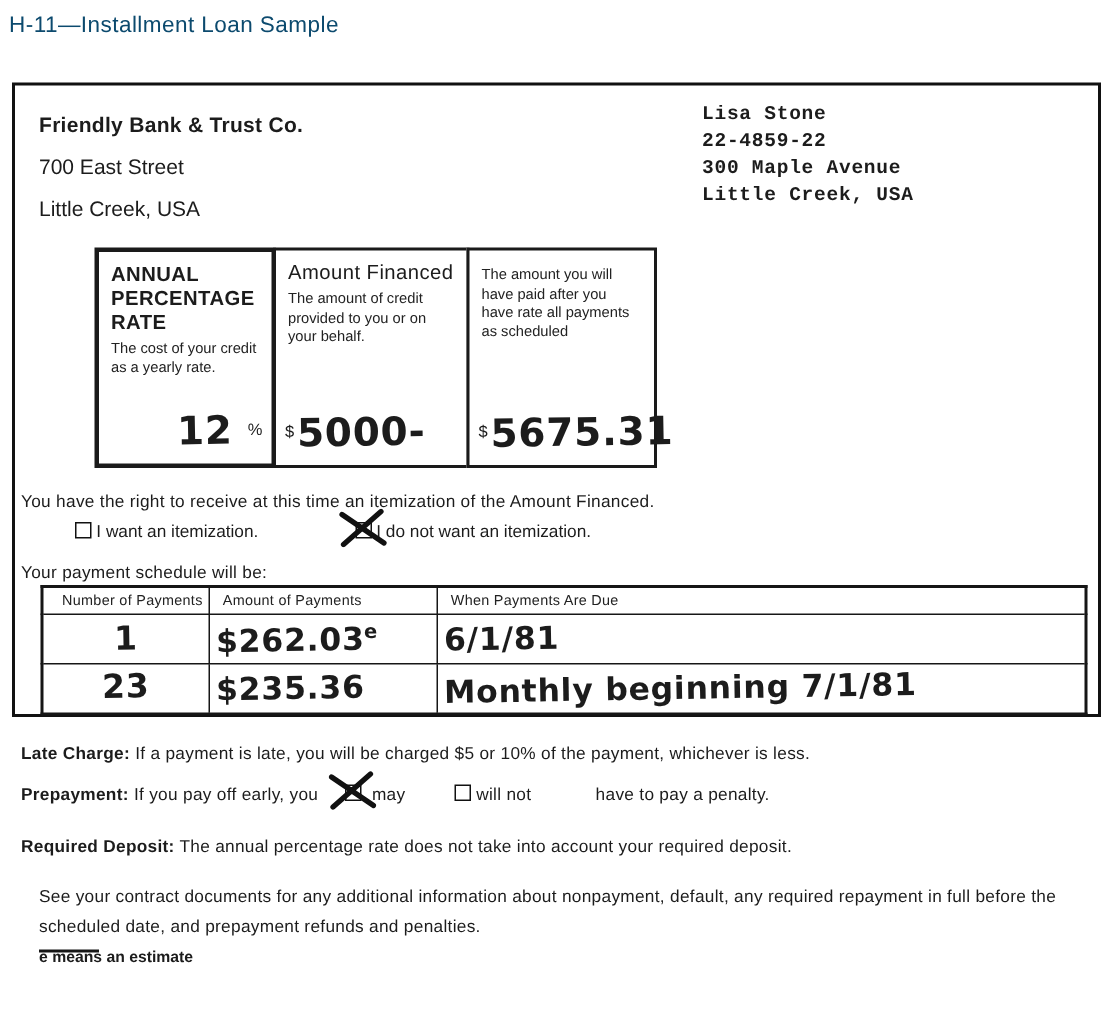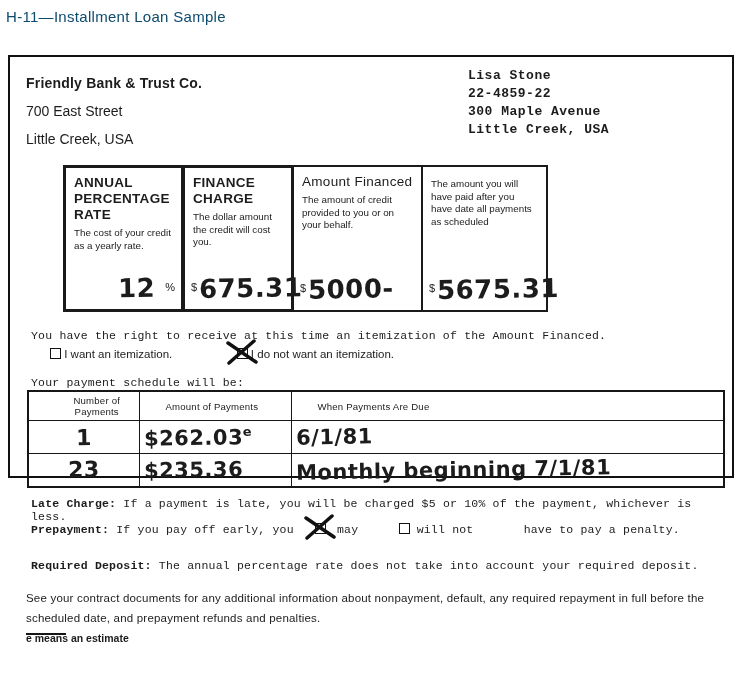--- a/index.html
+++ b/index.html
@@ -53,32 +53,32 @@
     display:inline-block; width:11px; height:11px;
     border:1.6px solid #111; vertical-align:-1px; position:relative;
     background:#fff;
   }
   .xmark {
     position:absolute; left:-11px; top:-9px; width:32px; height:26px;
     pointer-events:none;
   }
   .xmark svg { display:block; }
   
-  .bodyline { position:absolute; left:21px; font-size:11.5px; letter-spacing:.2px;font-family:Liberation Mono, monospace; }
+  .bodyline { position:absolute; left:4px; font-size:11.5px; letter-spacing:.2px; }
   .bold-label { font-weight:bold; }
   .options-line { position:absolute; left:40px; font-size:11.5px; }
   .opt-gap1 { display:inline-block; width:58px; }
   
   .sched-table {
     position:absolute; top:333px; left:17px; width:698px;
     border:2px solid #161616; border-collapse:collapse;
   }
   .sched-table th {
     border:1.6px solid #161616; font-size:9.6px; font-weight:normal;
-    text-align:left; padding:3px 0 3px 26px; letter-spacing:.2px; color:#222;
+    text-align:left; padding:3px 0 3px 9px; letter-spacing:.2px; color:#222;
   }
   .sched-table td {
     border:1.9px solid #161616; height:33px; padding:0 4px;
     vertical-align:middle;
   }
   .sched-table .c-num { width:111px; text-align:center; }
   .sched-table .c-amt { width:152px; }
   .sched-table td .hand { font-size:21px; }
   .sched-table td.c-num .hand { font-size:22px; }
   .amt-sup { font-size:13px; font-weight:bold; vertical-align:9px;
@@ -113,32 +113,27 @@
     <div>300 Maple Avenue</div>
     <div>Little Creek, USA</div>
   </div>
 
   <div class="boxes-row">
     <div class="tila-box heavy apr" style="width:121px">
       <div class="box-title">ANNUAL PERCENTAGE RATE</div>
       <div class="box-desc">The cost of your credit as a yearly rate.</div>
       <div class="box-value"><span class="hand">12</span><span class="pct">%</span></div>
     </div>
-    <div class="tila-box heavy" style="width:112px">
-      <div class="box-title">FINANCE CHARGE</div>
-      <div class="box-desc">The dollar amount the credit will cost you.</div>
-      <div class="box-value"><span class="currency">$</span><span class="hand">675.31</span></div>
-    </div>
     <div class="tila-box" style="width:131px">
       <div class="box-title">Amount Financed</div>
       <div class="box-desc">The amount of credit provided to you or on your behalf.</div>
       <div class="box-value"><span class="currency">$</span><span class="hand">5000-</span></div>
     </div>
     <div class="tila-box" style="width:127px">
-      <div class="box-desc">The amount you will have paid after you have date all payments as scheduled</div>
+      <div class="box-desc">The amount you will have paid after you have rate all payments as scheduled</div>
       <div class="box-value"><span class="currency">$</span><span class="hand">5675.31</span></div>
     </div>
   </div>
 
   <div class="bodyline" style="top:272px">You have the right to receive at this time an itemization of the Amount Financed.</div>
   <div class="options-line" style="top:291px">
     <span class="cb"></span>
     <span>I want an itemization.</span>
     <span class="opt-gap1"></span>
     <span class="cbwrap" style="position:relative;display:inline-block">

